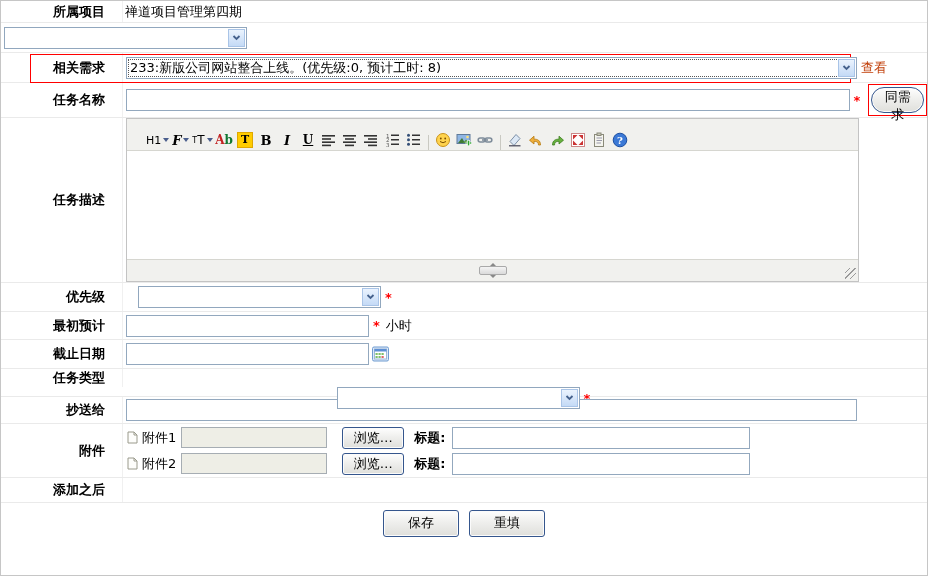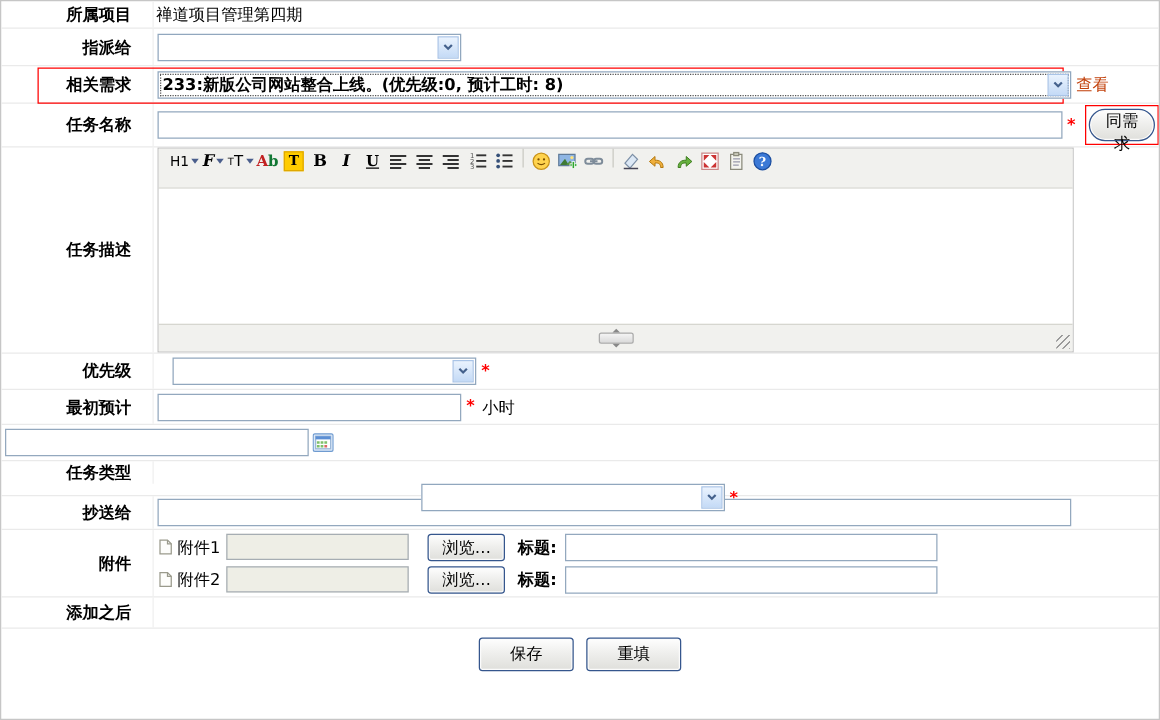--- a/index.html
+++ b/index.html
@@ -10,42 +10,42 @@
   .lbl{width:104px;flex:none;text-align:right;font-weight:bold;padding-right:17px;align-self:stretch;display:flex;align-items:center;justify-content:flex-end;border-right:1px solid #F0F0F0;}
   .val{flex:1;display:flex;align-items:center;padding-left:2px;}
   .r-project{height:22px;} .r-assign{height:30px;} .r-story{height:30px;position:relative;}
   .r-name{height:35px;} .r-desc{height:165px;} .r-pri{height:29px;gap:12px;} .r-est{height:28px;}
   .r-deadline{height:29px;} .r-type{height:28px;flex-direction:column;} .r-mailto{height:27px;}
   .r-files{height:54px;} .r-after{height:25px;}
   .footer{height:40px;display:flex;align-items:center;justify-content:center;gap:10px;}
   
   .select{height:22px;box-sizing:border-box;border:1px solid #91A7BE;background:#fff;position:relative;display:flex;align-items:center;padding-left:3px;margin-left:1px;}
   .sel-small{width:243px;}
-  .sel-story{width:731px;outline:1px dotted #555;outline-offset:-3px;font-weight:bold;}
+  .sel-story{width:731px;outline:1px dotted #555;outline-offset:-3px;}
   .arrowbtn{position:absolute;top:1px;right:1px;bottom:1px;width:17px;display:flex;align-items:center;justify-content:center;background:linear-gradient(#EAF3FE,#C4DAF6);border:1px solid #A9C4E7;box-sizing:border-box;}
   .seltext{white-space:nowrap;overflow:hidden;}
   
   .txt{height:22px;box-sizing:border-box;border:1px solid #93A8BE;font:13px "DejaVu Sans",sans-serif;padding:0 3px;margin-left:1px;background:#fff;}
   .txt-name{width:729px;} .txt-small{width:243px;} .txt-mailto{width:731px;}
   .txt-file{width:146px;background:#EEEEE6;border:1px solid #A6ADB3;height:21px;}
   .txt-title{width:298px;}
   .req{color:#FF0000;font-weight:bold;margin:0 4px;}
   .unit{margin-left:2px;}
   a.viewlink{color:#c2410c;text-decoration:none;margin-left:4px;}
   
   .story-redbox{position:absolute;left:29px;top:1px;width:819px;height:27px;border:1px solid #FF0000;pointer-events:none;}
   .same-wrap{border:1px solid #FF0000;padding:2px;margin-left:4px;display:inline-flex;}
   
   .btn{border:1px solid #35568D;border-radius:3px;background:linear-gradient(#FEFEFE,#EFEFED 45%,#DFDFDB);font:13px "DejaVu Sans",sans-serif;color:#000;box-shadow:inset 0 0 0 1px #FBFBFB;cursor:pointer;}
   .btn-main{width:76px;height:27px;}
   .btn-browse{width:62px;height:22px;margin-left:15px;}
   .btn-same{height:26px;padding:0 6px;border-radius:13px;}
   
   .editor{width:733px;box-sizing:border-box;border:1px solid #C3C3C3;margin-left:1px;background:#fff;}
-  .etoolbar{height:31px;background:#F1F1EE;border-bottom:1px solid #D6D6D0;display:flex;align-items:flex-start;padding:0 8px;}
+  .etoolbar{height:31px;background:#F1F1EE;border-bottom:1px solid #D6D6D0;display:flex;align-items:flex-end;padding:0 18px;}
   .ti{min-width:19px;height:20px;display:inline-flex;align-items:center;justify-content:center;cursor:pointer;padding:0 1px;}
   .esep{width:1px;height:15px;background:#C9C9C2;margin:0 4px;flex:none;}
   .econtent{height:108px;background:#fff;}
   .estatus{height:21px;background:#F1F1EE;border-top:1px solid #D6D6D0;position:relative;}
   .dragbar{position:absolute;left:50%;top:6px;transform:translateX(-50%);width:26px;height:7px;background:linear-gradient(#F4F4F4,#DADADA);border:1px solid #A9A9A9;border-radius:2px;cursor:row-resize;}
   .dragbar::before{content:"";position:absolute;left:10px;top:-4px;border-left:3px solid transparent;border-right:3px solid transparent;border-bottom:3px solid #888;}
   .dragbar::after{content:"";position:absolute;left:10px;bottom:-4px;border-left:3px solid transparent;border-right:3px solid transparent;border-top:3px solid #888;}
   .grip{position:absolute;right:2px;bottom:2px;width:11px;height:11px;background:repeating-linear-gradient(135deg,transparent 0 3px,#9A9A9A 3px 4px);cursor:nwse-resize;}
   
   .dd{width:0;height:0;border-left:3px solid transparent;border-right:3px solid transparent;border-top:4px solid #4A5E8C;margin-left:2px;}
@@ -75,21 +75,20 @@
 
 
   <div class="row r-project">
     <div class="lbl">所属项目</div>
     <div class="val">
         <span>禅道项目管理第四期</span>
       </div>
   </div>
 
   <div class="row r-assign">
-    <div class="lbl">指派给</div>
     <div class="val">
       <div class="select sel-small">
         <span class="seltext"></span>
         <span class="arrowbtn">
             <svg width="9" height="6">
               <path d="M1.5 1 L4.5 4 L7.5 1" stroke="#44618C" stroke-width="1.8" fill="none"></path>
             </svg>
           </span>
       </div>
     </div>
@@ -315,20 +314,21 @@
   <div class="row r-est">
     <div class="lbl">最初预计</div>
     <div class="val">
       <input class="txt txt-small" value="" style="">
       <span class="req">*</span>
       <span class="unit">小时</span>
     </div>
   </div>
 
   <div class="row r-deadline">
+    <div class="lbl">截止日期</div>
     <div class="val">
       <input class="txt txt-small" value="" style="">
       <span style="margin-left:3px;display:inline-flex;">
           <svg width="17" height="16">
             <rect x="0.5" y="1" width="16" height="14" rx="1.5" fill="#DCE9F8" stroke="#6F9BD0"></rect>
             <rect x="2.5" y="3" width="12" height="10" fill="#fff" stroke="#9DB8D8"></rect>
             <rect x="2.5" y="3" width="12" height="2.5" fill="#5C8FD4"></rect>
             <g fill="#7FBF6A">
               <rect x="3.5" y="7" width="2.2" height="2"></rect>
               <rect x="6.5" y="7" width="2.2" height="2"></rect>

